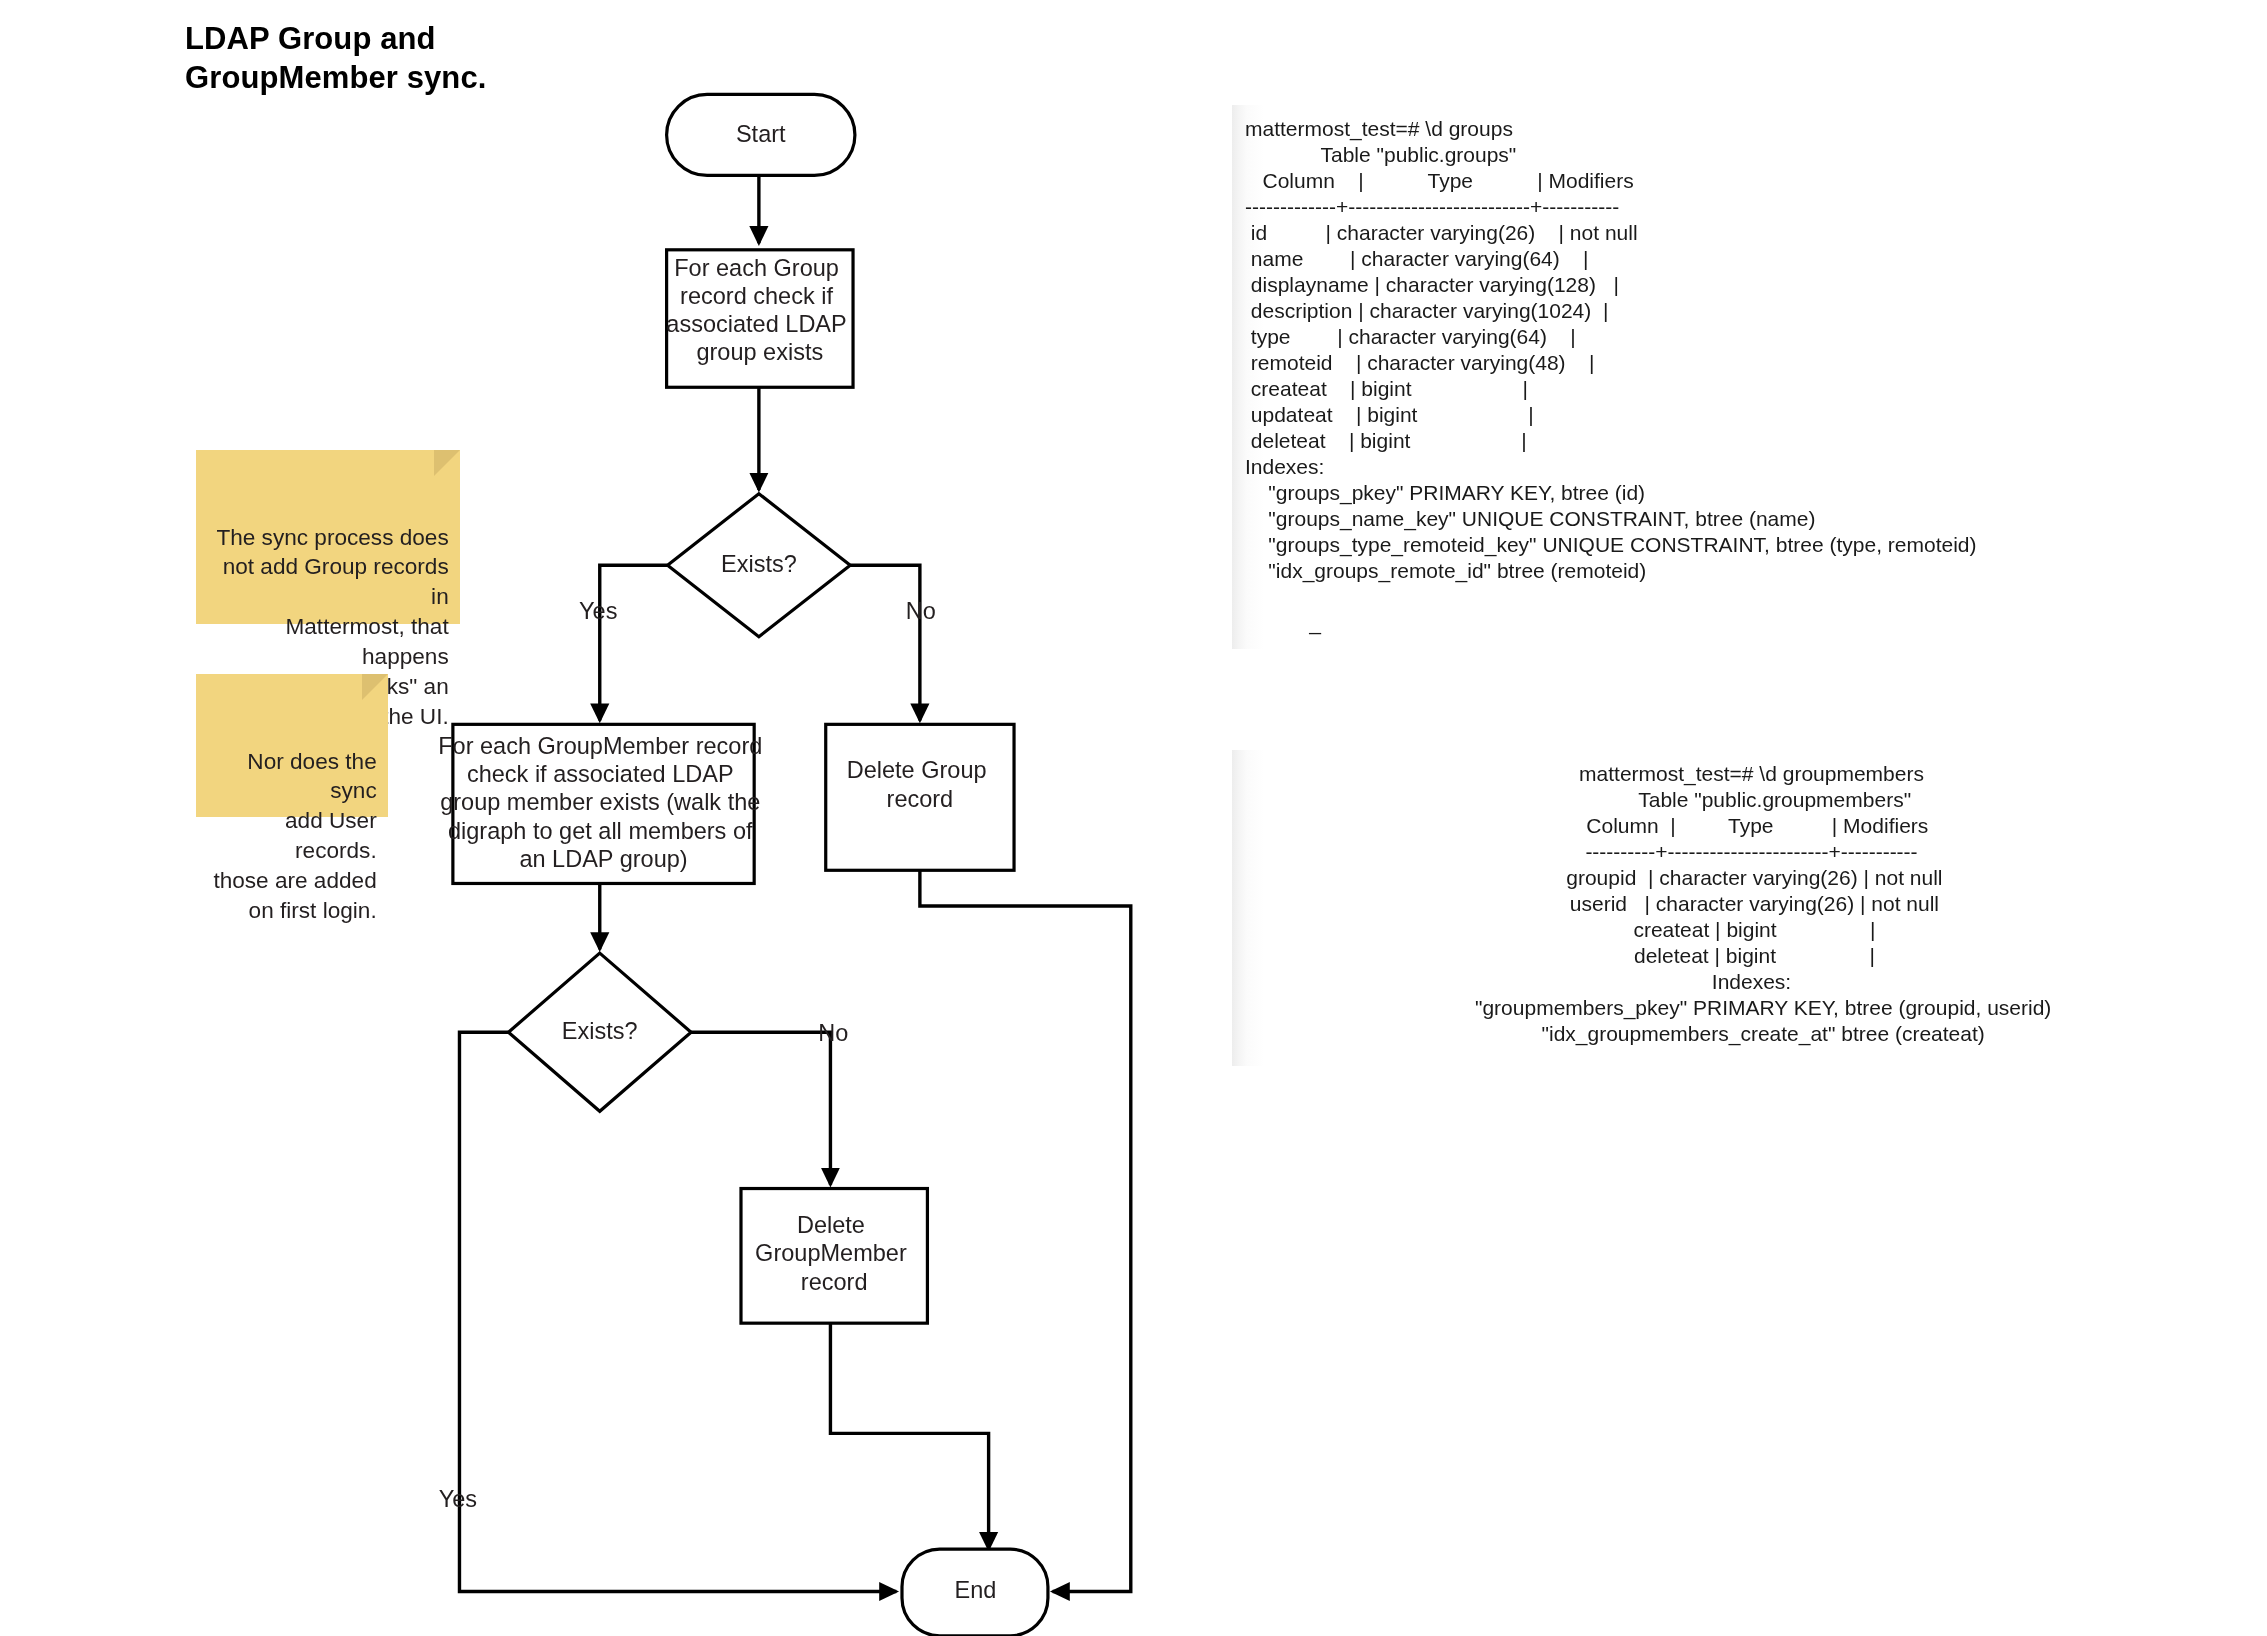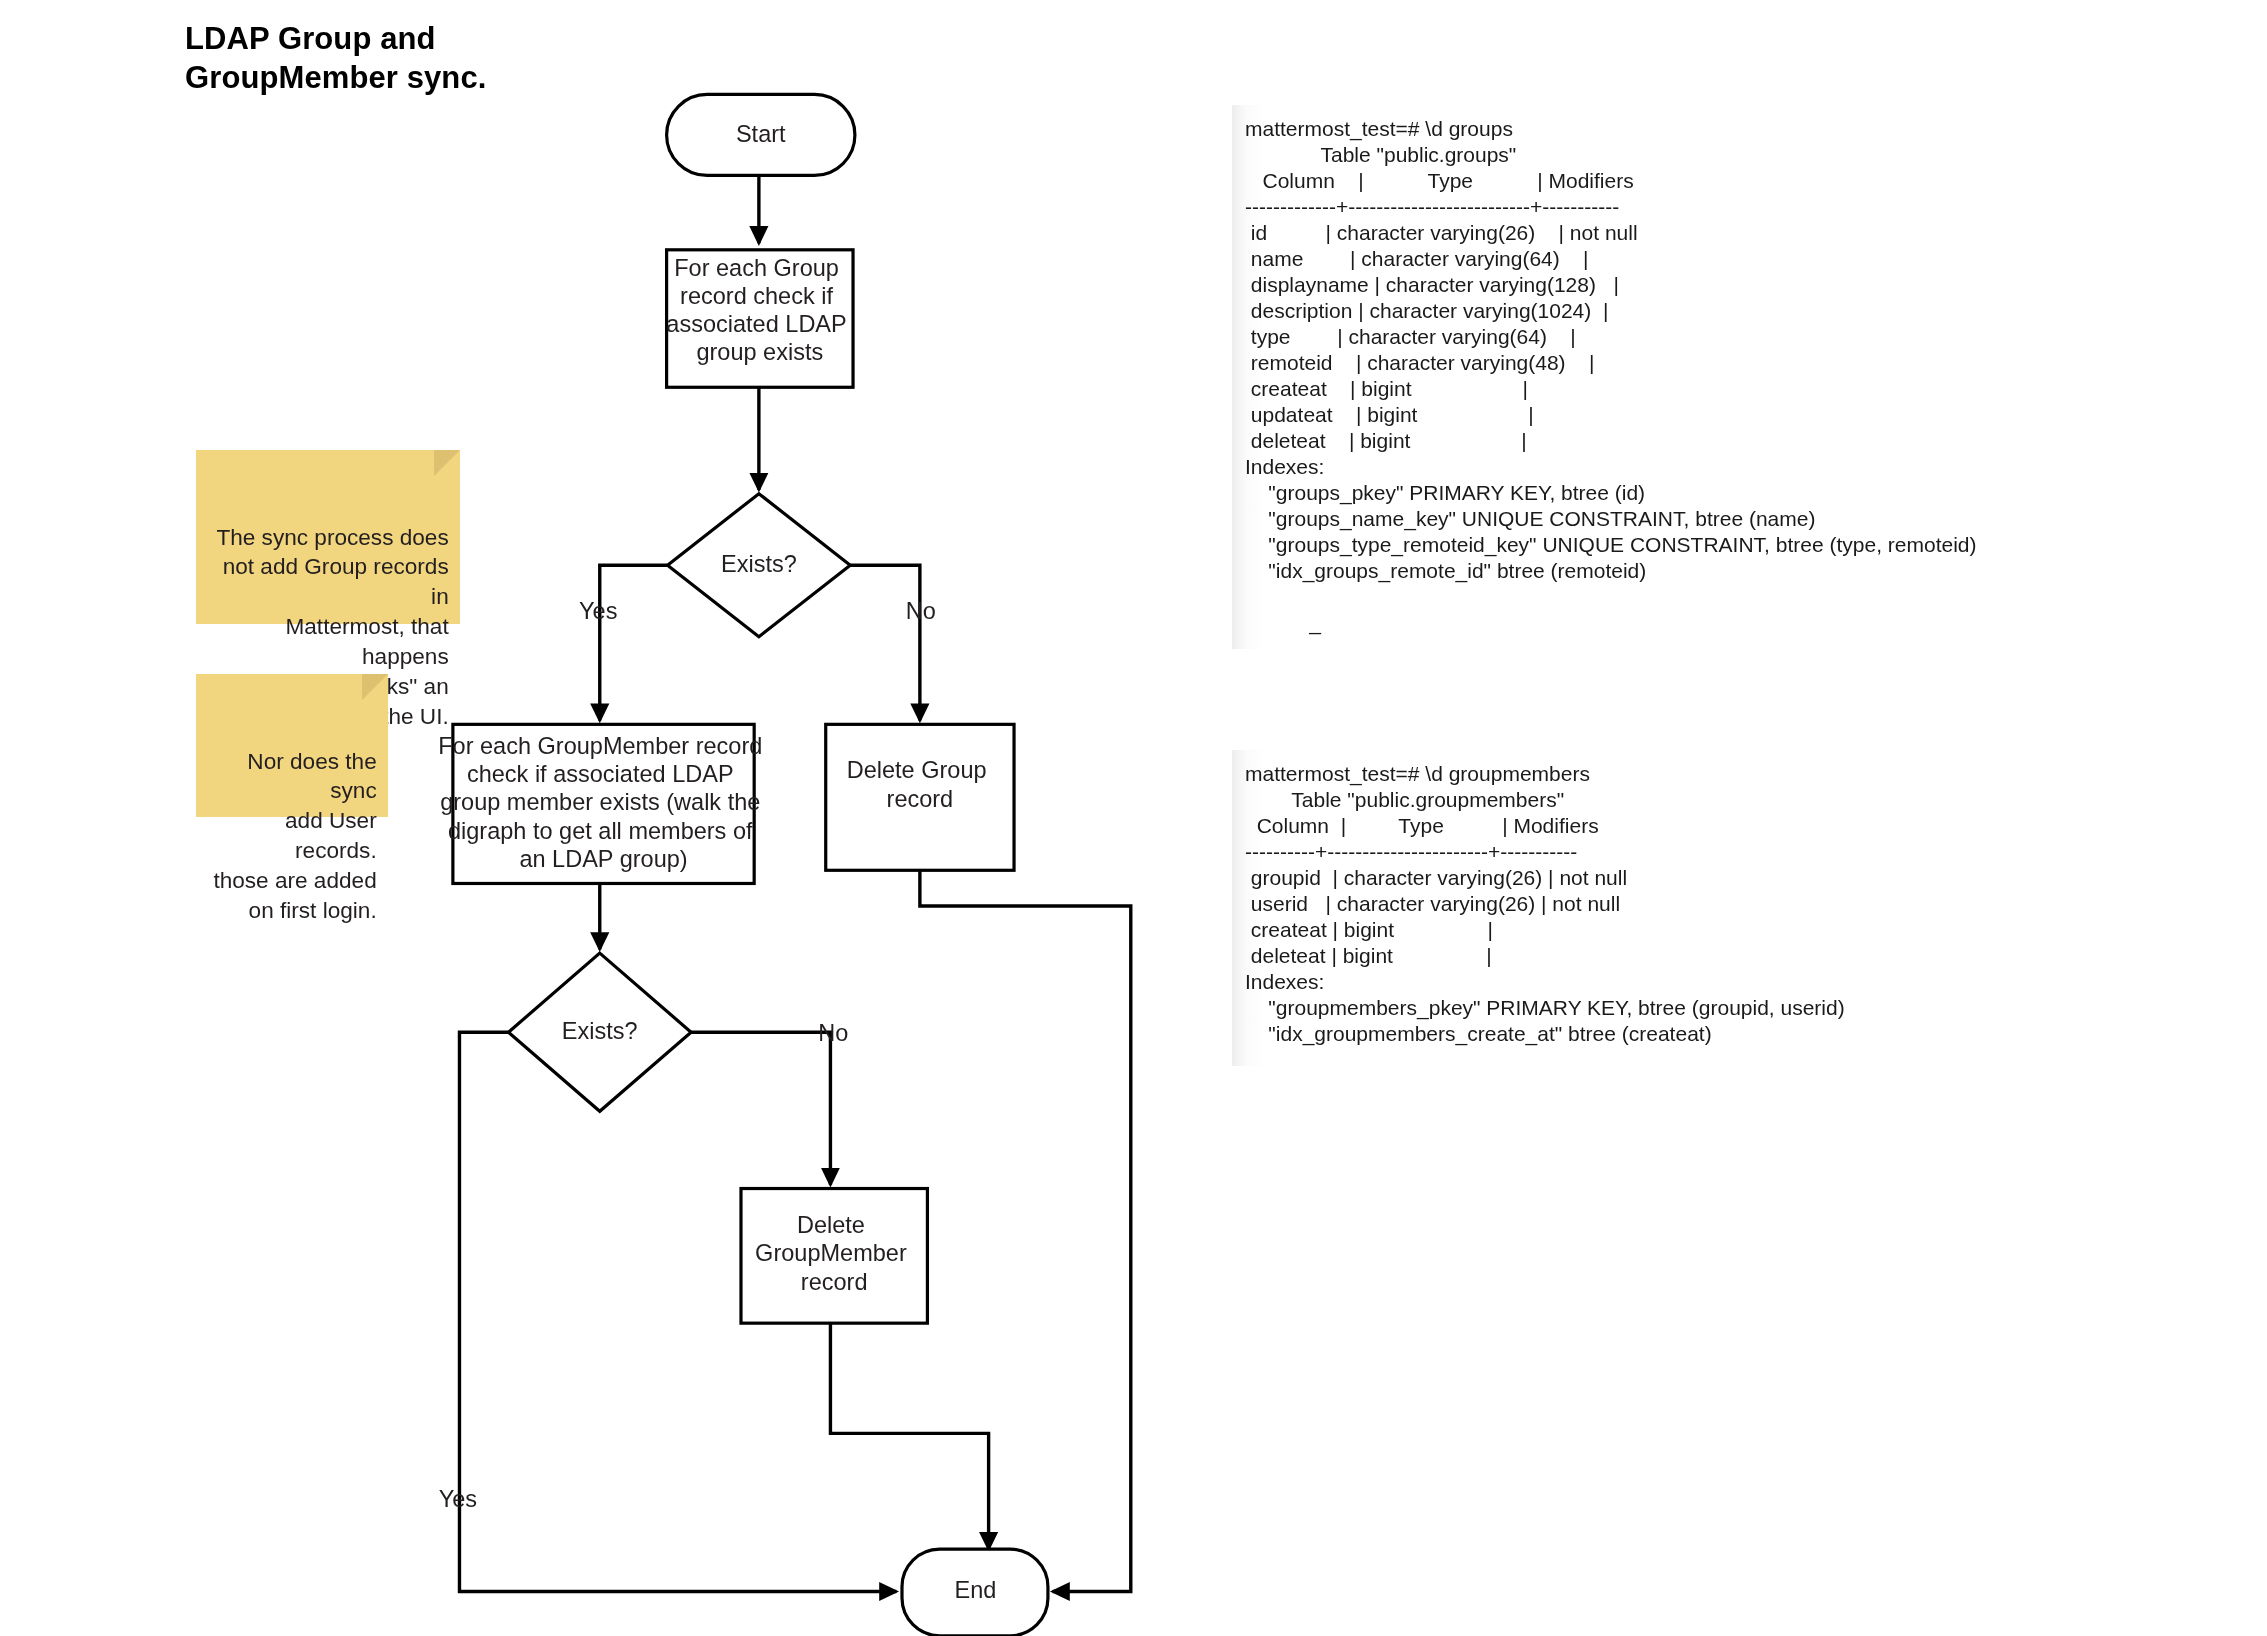--- a/index.html
+++ b/index.html
@@ -119,20 +119,21 @@
     left: 1232px;
     top: 105px;
     width: 1026px;
     padding: 11.3px 0 13px 13px;
   }
   #terminal-groupmembers {
     left: 1232px;
     top: 750px;
     width: 1026px;
     padding: 11.3px 0 19px 13px;
+    text-align: center;
   }
 </style>
 </head>
 <body>
 
 <div id="canvas">
 
   <div id="diagram-title">LDAP Group and
 GroupMember sync.</div>
 

